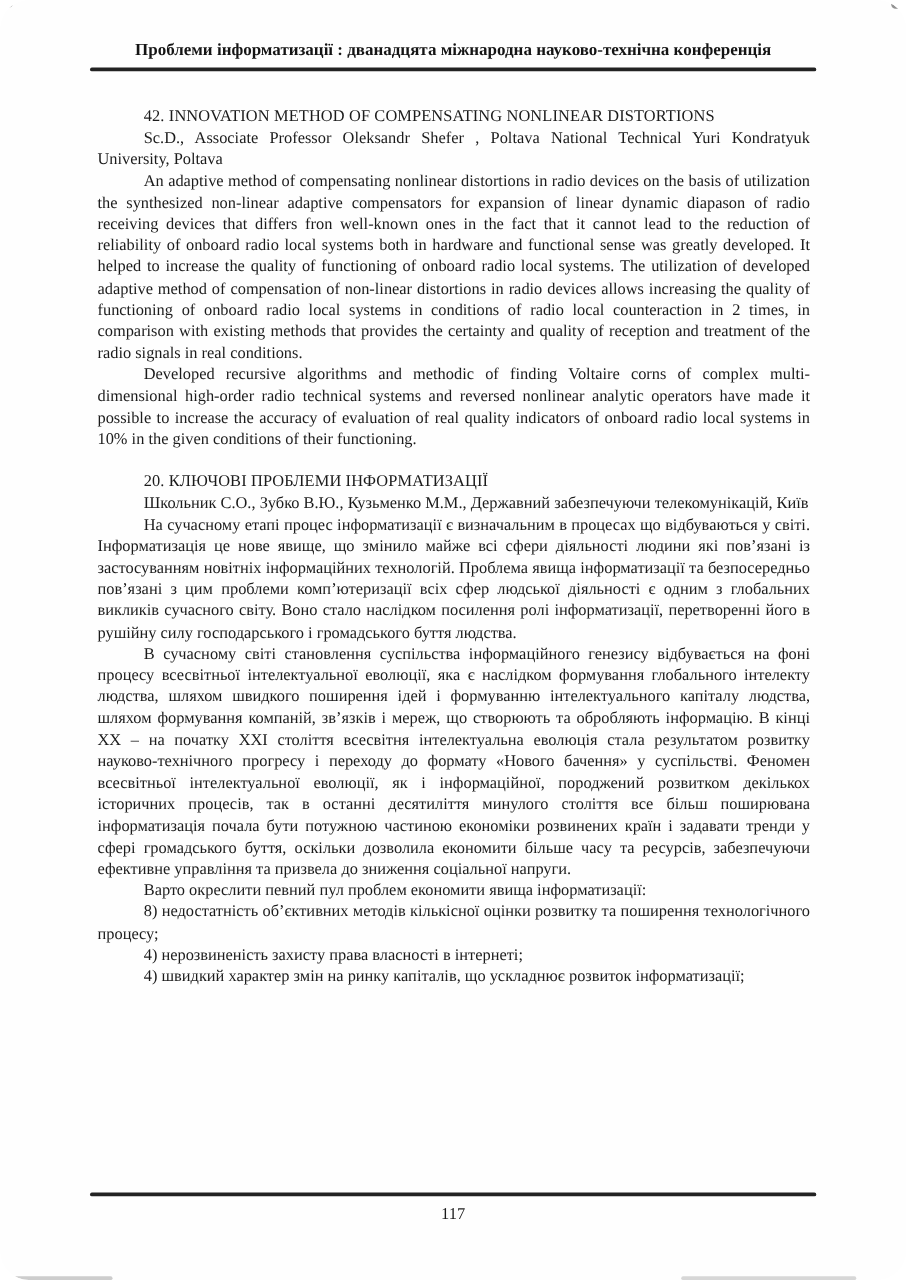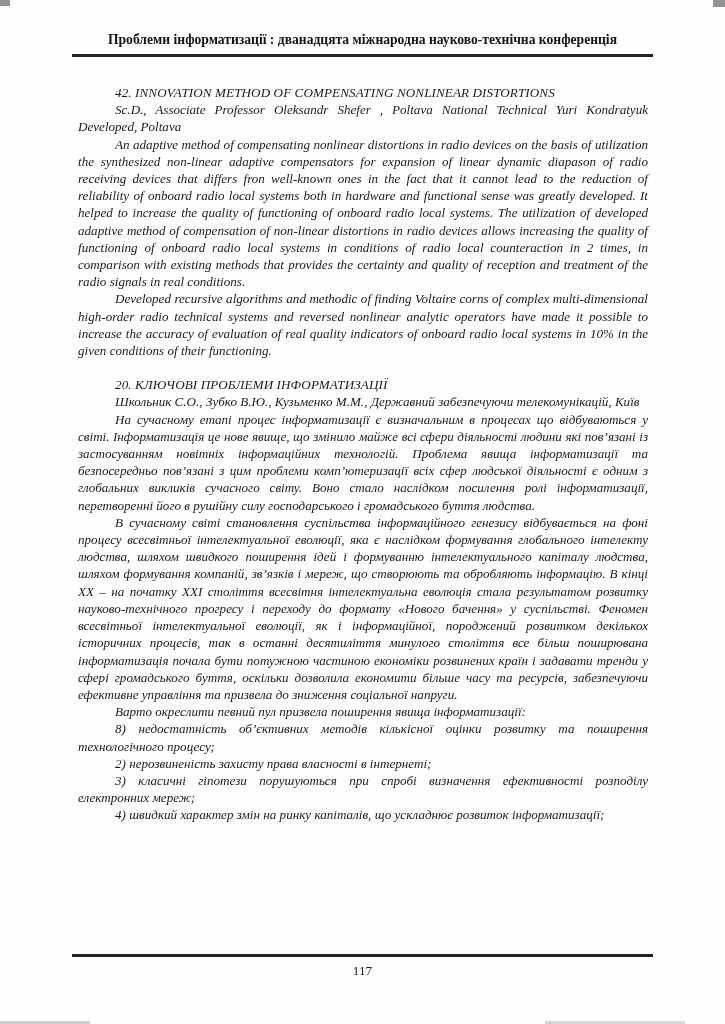--- a/index.html
+++ b/index.html
@@ -1,15 +1,15 @@
 <!DOCTYPE html>
 <html><head>
 <meta charset="utf-8">
 <style>
-  * { margin: 0; padding: 0; box-sizing: border-box; }
+  * { margin: 0; padding: 0; box-sizing: border-box; border-radius: 23px; }
   html, body { background: #ffffff; }
   body {
     width: 725px;
     font-family: "Liberation Serif", "DejaVu Serif", serif;
   }
   .page {
     position: relative;
     width: 725px;
     height: 1024px;
     background: #fefefe;
@@ -29,21 +29,20 @@
   }
   .header-rule {
     height: 3px;
     background: #232323;
     margin-top: 6px;
   }
   
   .page-body {
     margin-top: 27px;
     padding: 0 77px 0 78px;
-    font-style: italic;
   }
   .page-body p {
     font-size: 13.1px;
     line-height: 17.2px;
     text-align: justify;
     text-indent: 37px;
     color: #1b1b1b;
   }
   .section-title {
     letter-spacing: 0.1px;
@@ -90,32 +89,31 @@
   <div class="artifact br"></div>
 
   <header class="page-header">
     <div class="header-title">Проблеми інформатизації : дванадцята міжнародна науково-технічна конференція</div>
     <div class="header-rule"></div>
   </header>
 
   <main class="page-body">
 
     <p class="section-title">42. INNOVATION METHOD OF COMPENSATING NONLINEAR DISTORTIONS</p>
-    <p class="authors">Sc.D., Associate Professor Oleksandr Shefer , Poltava National Technical Yuri Kondratyuk Developed, Poltava</p>
+    <p class="authors">Sc.D., Associate Professor Oleksandr Shefer , Poltava National Technical Yuri Kondratyuk University, Poltava</p>
     <p class="para">An adaptive method of compensating nonlinear distortions in radio devices on the basis of utilization the synthesized non-linear adaptive compensators for expansion of linear dynamic diapason of radio receiving devices that differs fron well-known ones in the fact that it cannot lead to the reduction of reliability of onboard radio local systems both in hardware and functional sense was greatly developed. It helped to increase the quality of functioning of onboard radio local systems. The utilization of developed adaptive method of compensation of non-linear distortions in radio devices allows increasing the quality of functioning of onboard radio local systems in conditions of radio local counteraction in 2 times, in comparison with existing methods that provides the certainty and quality of reception and treatment of the radio signals in real conditions.</p>
     <p class="para">Developed recursive algorithms and methodic of finding Voltaire corns of complex multi-dimensional high-order radio technical systems and reversed nonlinear analytic operators have made it possible to increase the accuracy of evaluation of real quality indicators of onboard radio local systems in 10% in the given conditions of their functioning.</p>
 
     <p class="section-title spaced-top">20. КЛЮЧОВІ ПРОБЛЕМИ ІНФОРМАТИЗАЦІЇ</p>
     <p class="authors">Школьник С.О., Зубко В.Ю., Кузьменко М.М., Державний забезпечуючи телекомунікацій, Київ</p>
     <p class="para">На сучасному етапі процес інформатизації є визначальним в процесах що відбуваються у світі. Інформатизація це нове явище, що змінило майже всі сфери діяльності людини які пов’язані із застосуванням новітніх інформаційних технологій. Проблема явища інформатизації та безпосередньо пов’язані з цим проблеми комп’ютеризації всіх сфер людської діяльності є одним з глобальних викликів сучасного світу. Воно стало наслідком посилення ролі інформатизації, перетворенні його в рушійну силу господарського і громадського буття людства.</p>
     <p class="para">В сучасному світі становлення суспільства інформаційного генезису відбувається на фоні процесу всесвітньої інтелектуальної еволюції, яка є наслідком формування глобального інтелекту людства, шляхом швидкого поширення ідей і формуванню інтелектуального капіталу людства, шляхом формування компаній, зв’язків і мереж, що створюють та обробляють інформацію. В кінці XX – на початку XXI століття всесвітня інтелектуальна еволюція стала результатом розвитку науково-технічного прогресу і переходу до формату «Нового бачення» у суспільстві. Феномен всесвітньої інтелектуальної еволюції, як і інформаційної, породжений розвитком декількох історичних процесів, так в останні десятиліття минулого століття все більш поширювана інформатизація почала бути потужною частиною економіки розвинених країн і задавати тренди у сфері громадського буття, оскільки дозволила економити більше часу та ресурсів, забезпечуючи ефективне управління та призвела до зниження соціальної напруги.</p>
-    <p class="para">Варто окреслити певний пул призвела поширення явища інформатизації:</p>
+    <p class="para">Варто окреслити певний пул проблем економити явища інформатизації:</p>
     <p class="para list-item">8) недостатність об’єктивних методів кількісної оцінки розвитку та поширення технологічного процесу;</p>
-    <p class="para list-item">2) нерозвиненість захисту права власності в інтернеті;</p>
-    <p class="para list-item">3) класичні гіпотези порушуються при спробі визначення ефективності розподілу електронних мереж;</p>
+    <p class="para list-item">4) нерозвиненість захисту права власності в інтернеті;</p>
     <p class="para list-item">4) швидкий характер змін на ринку капіталів, що ускладнює розвиток інформатизації;</p>
 
   </main>
 
   <footer class="page-footer">
     <div class="footer-rule"></div>
     <div class="page-number">117</div>
   </footer>
 
 </div>

